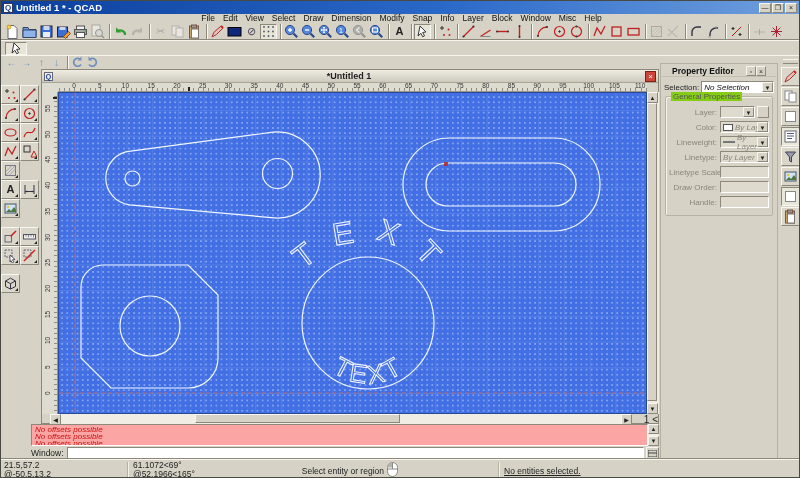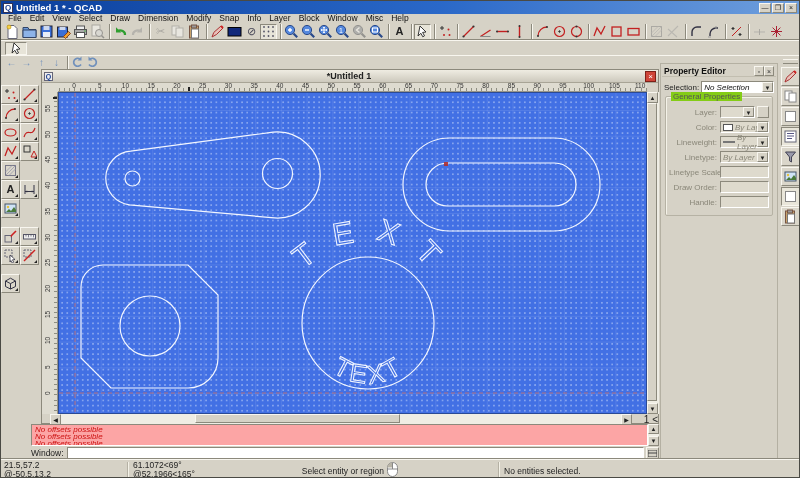--- a/index.html
+++ b/index.html
@@ -8,21 +8,21 @@
   .out{border:1px solid;border-color:#f8f6ef #8c897c #8c897c #f8f6ef;}
   .sunk{border:1px solid;border-color:#8c897c #ffffff #ffffff #8c897c;background:#fff;font-style:italic;}
 
   
   #titlebar{position:absolute;left:0;top:0;width:100%;height:13px;background:linear-gradient(90deg,#0b3f9c,#2a68c8 55%,#6f9fdd);display:flex;align-items:center;padding:0 2px;}
   #titlebar .ttl{color:#fff;font-size:9.5px;font-weight:bold;margin-left:3px;flex:1;white-space:nowrap;}
   .winbtn{width:12px;height:10px;background:#d6d2c6;font-size:7px;line-height:8px;text-align:center;color:#222;margin-left:1px;}
   #qcad-ico{width:10px;height:10px;background:#fff;border:1px solid #335;color:#1a3d8f;font-size:8px;font-weight:bold;line-height:8px;text-align:center;}
 
   
-  #menubar{position:absolute;left:0;top:13px;width:100%;height:9px;display:flex;gap:0;padding-left:3px;}
+  #menubar{position:absolute;left:0;top:13px;width:100%;height:9px;display:flex;gap:0;padding-left:3px;justify-content:center;}
   .menu-item{font-size:8.5px;line-height:9px;color:#111;padding:0 4px;white-space:nowrap;}
 
   
   #toolbar1{position:absolute;left:0;top:22px;width:100%;height:17px;display:flex;align-items:center;padding-left:2px;}
   .tgroup{display:flex;align-items:center;padding:0 1px;border-left:1px solid #f8f6ef;box-shadow:-1px 0 0 #8c897c;margin-left:3px;}
   .tgroup:first-child{border-left:none;box-shadow:none;margin-left:0;}
   .tbtn{position:relative;width:17px;height:16px;display:flex;align-items:center;justify-content:center;}
   .tbtn.p{border:1px solid;border-color:#8c897c #f8f6ef #f8f6ef #8c897c;background:#e7e4d8;}
   .tbtn.d{opacity:.45;filter:grayscale(.9);}
   .gly{font-size:11px;line-height:11px;}
@@ -76,21 +76,21 @@
   #cmd-hist{position:absolute;left:2px;top:0;width:617px;height:22px;background:#fca5a5;overflow:hidden;padding:1px 3px;}
   .histline{font-size:8px;line-height:7px;color:#cc1111;white-space:nowrap;}
   #cmd-sb{position:absolute;left:619px;top:0;width:11px;height:22px;background:#efede4;}
   #cmd-row{position:absolute;left:2px;top:23px;width:628px;height:12px;display:flex;align-items:center;}
   #cmd-label{font-size:8.5px;color:#222;margin-right:3px;white-space:nowrap;}
   #cmd-input{flex:1;height:12px;font-size:9px;padding:0 2px;}
   #cmd-btn{width:13px;height:12px;margin-left:2px;background:#d6d2c6;display:flex;align-items:center;justify-content:center;}
 
   
   #prop-dock{position:absolute;left:659px;top:62px;width:118px;height:396px;background:#d6d2c6;border:1px solid #b4b0a2;padding:1px;}
-  #prop-title{height:12px;display:flex;align-items:center;padding:0 2px;border-bottom:1px solid #c2beb0;}
+  #prop-title{height:12px;display:flex;align-items:center;padding:0 10px;border-bottom:1px solid #c2beb0;}
   #prop-title .pt{flex:1;font-size:8.5px;font-weight:bold;color:#111;}
   .dockbtn{width:10px;height:10px;font-size:7px;line-height:9px;text-align:center;color:#333;}
   #sel-row{display:flex;align-items:center;margin:4px 2px 3px 2px;}
   #sel-row label{font-size:8px;color:#222;margin-right:2px;white-space:nowrap;}
   .combo{flex:1;height:12px;background:#fff;display:flex;align-items:center;font-size:8px;color:#111;padding-left:2px;position:relative;}
   .combo .arrow{position:absolute;right:0;top:0;width:11px;height:100%;background:#d6d2c6;border:1px solid;border-color:#f8f6ef #8c897c #8c897c #f8f6ef;font-size:6px;text-align:center;line-height:10px;color:#222;}
   .combo.dis{background:#dedacd;color:#8a8779;}
   #prop-group{margin:2px 3px;border:1px solid #b6b2a4;border-radius:2px;box-shadow:inset 1px 1px 0 #f4f2e8;padding:6px 3px 4px 3px;position:relative;}
   #prop-group .gt{position:absolute;top:-5px;left:5px;background:#84cc16;font-size:8px;color:#555;padding:0 2px;}
   .frow{display:flex;align-items:center;margin:3px 0;}
@@ -106,21 +106,21 @@
   #right-strip .grip{height:5px;margin:1px 3px 3px 3px;border-top:1px solid #f8f6ef;border-bottom:1px solid #8c897c;}
   .rbtn{width:19px;height:19px;margin:1px auto;display:flex;align-items:center;justify-content:center;background:#dad6ca;border:1px solid;border-color:#f8f6ef #8c897c #8c897c #f8f6ef;}
   .rbtn.p{border-color:#8c897c #f8f6ef #f8f6ef #8c897c;background:#e9e6da;}
 
   
   #status{position:absolute;left:0;top:458px;width:800px;height:20px;border-top:1px solid #f8f6ef;box-shadow:0 -1px 0 #8c897c;font-size:8.5px;color:#222;}
   .st2{position:absolute;top:1px;line-height:9px;white-space:nowrap;}
   .stsep{position:absolute;top:2px;height:16px;border-left:1px solid #b5b1a4;border-right:1px solid #f4f2e8;}
   #st-hint{position:absolute;left:200px;top:6px;width:183px;text-align:right;}
   #st-mouse{position:absolute;left:386px;top:2px;}
-  #st-sel{position:absolute;left:503px;top:6px;}
+  #st-sel{position:absolute;left:503px;top:6px;text-decoration:underline;}
 </style>
 </head>
 <body>
 
 <div id="app">
 
   <div id="titlebar">
     <div id="qcad-ico">Q</div>
     <div class="ttl">Untitled 1 * - QCAD</div>
     <div id="winbtns" style="display:flex">

